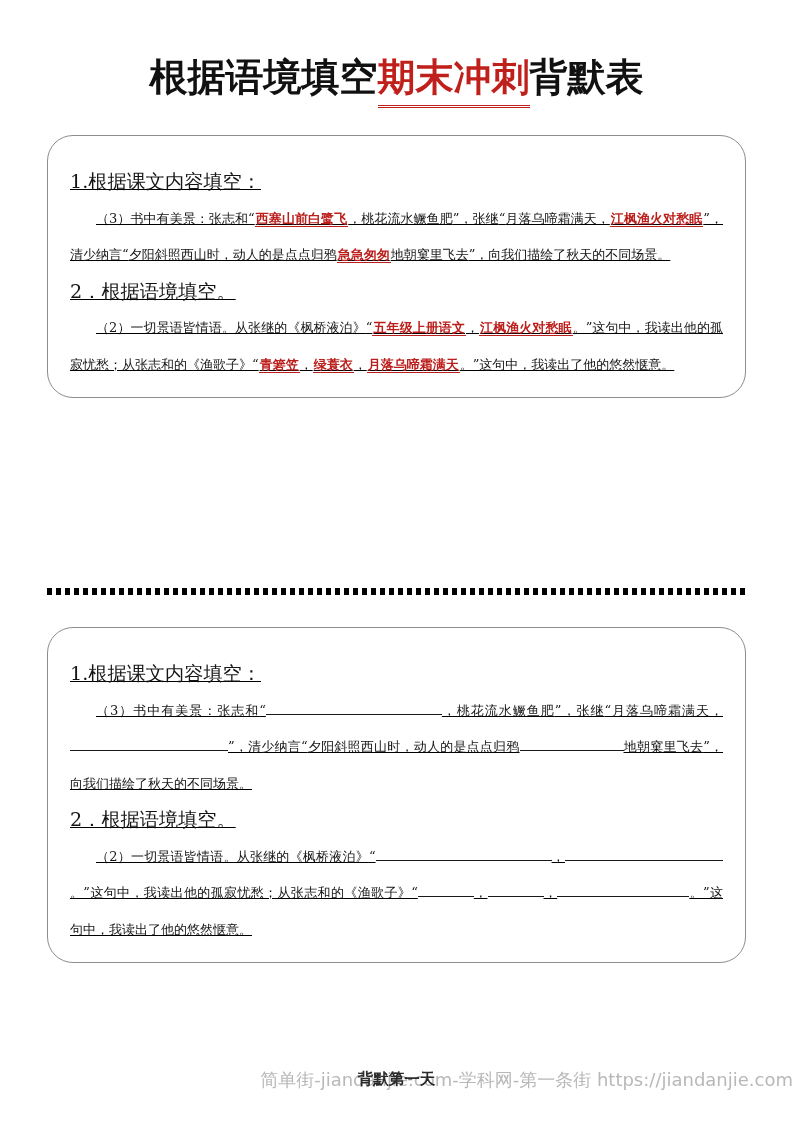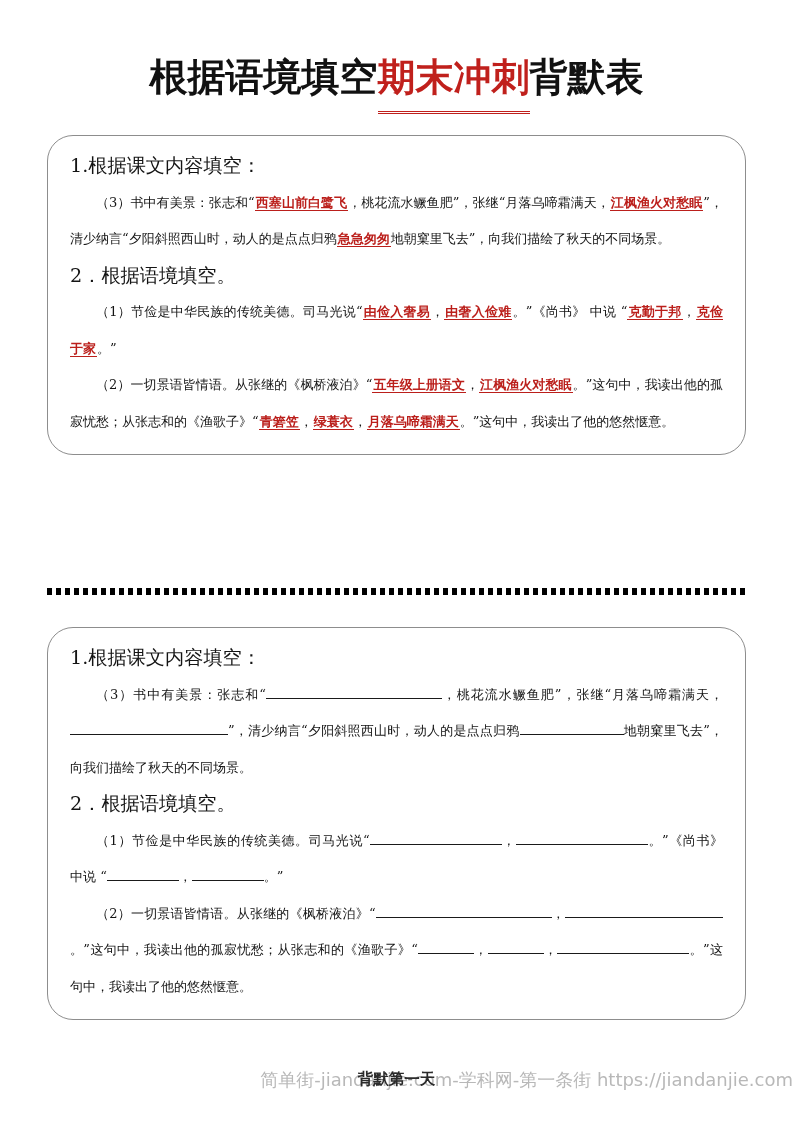--- a/index.html
+++ b/index.html
@@ -25,34 +25,35 @@
     font-family: "DejaVu Sans", "Liberation Sans", sans-serif;
     font-weight: bold;
     font-size: 38px;
     letter-spacing: 0px;
     color: #111111;
     white-space: nowrap;
   }
   .title-accent {
     color: #c0201c;
     position: relative;
-    padding-bottom: 12px;
+    padding-bottom: 6px;
     border-bottom: 3px double #c0201c;
   }
 
   
   .card {
     position: absolute;
     left: 47px;
     width: 699px;
     box-sizing: border-box;
     border: 1.2px solid #8d8d8d;
     border-radius: 26px;
     background: #ffffff;
-    padding: 12px 22px 14px 22px;
+    padding: 28px 22px 14px 22px;
+    text-decoration: underline;
   }
   #card-answers { top: 135px; }
   #card-blanks  { top: 627px; }
 
   
   .q-line {
     font-size: 13px;
     line-height: 36.5px;
     color: #141414;
     text-align: justify;
@@ -158,44 +159,38 @@
 <div class="card" id="card-answers">
 
   <div class="q-head">1.根据课文内容填空：</div>
 
   <div class="q-line indent">
     <span>（3）书中有美景：张志和</span><span>“</span><span class="ans">西塞山前白鹭飞</span><span>，桃花流水鳜鱼肥</span><span>”，张继</span><span>“</span><span>月落乌啼霜满天，</span><span class="ans">江枫渔火对愁眠</span><span>”，清少纳言</span><span>“</span><span>夕阳斜照西山时，动人的是点点归鸦</span><span class="ans">急急匆匆</span><span>地朝窠里飞去</span><span>”，向我们描绘了秋天的不同场景。</span>
   </div>
 
   <div class="q-head">2．根据语境填空。</div>
 
-  <div class="q-line indent">
-    <span>（1）节俭是中华民族的传统美德。司马光说</span><span>“</span><span class="ans">由俭入奢易</span><span>，</span><span class="ans">由奢入俭难</span><span>。”</span><span>《尚书》 中说 </span><span>“</span><span class="ans">克勤于邦</span><span>，</span><span class="ans">克俭于家</span><span>。”</span>
-  </div>
 
   <div class="q-line indent">
     <span>（2）一切景语皆情语。从张继的《枫桥液泊》</span><span>“</span><span class="ans">五年级上册语文</span><span>，</span><span class="ans">江枫渔火对愁眠</span><span>。”这句中，我读出他的孤寂忧愁；从张志和的《渔歌子》</span><span>“</span><span class="ans">青箬笠</span><span>，</span><span class="ans">绿蓑衣</span><span>，</span><span class="ans">月落乌啼霜满天</span><span>。”这句中，我读出了他的悠然惬意。</span>
   </div>
 </div>
 
 <div class="divider"></div>
 
 <div class="card" id="card-blanks">
 
   <div class="q-head">1.根据课文内容填空：</div>
 
   <div class="q-line indent">
     <span>（3）书中有美景：张志和</span><span>“</span><span class="blank b-xxl"></span><span>，桃花流水鳜鱼肥</span><span>”，张继</span><span>“</span><span>月落乌啼霜满天，</span><span class="blank b-xl"></span><span>”，清少纳言</span><span>“</span><span>夕阳斜照西山时，动人的是点点归鸦</span><span class="blank b-m"></span><span>地朝窠里飞去</span><span>”，向我们描绘了秋天的不同场景。</span>
   </div>
 
   <div class="q-head">2．根据语境填空。</div>
 
-  <div class="q-line indent">
-    <span>（1）节俭是中华民族的传统美德。司马光说</span><span>“</span><span class="blank b-l"></span><span>，</span><span class="blank b-l"></span><span>。”</span><span>《尚书》 中说 </span><span>“</span><span class="blank b-s"></span><span>，</span><span class="blank b-s"></span><span>。”</span>
-  </div>
 
   <div class="q-line indent">
     <span>（2）一切景语皆情语。从张继的《枫桥液泊》</span><span>“</span><span class="blank b-xxl"></span><span>，</span><span class="blank b-xl"></span><span>。”这句中，我读出他的孤寂忧愁；从张志和的《渔歌子》</span><span>“</span><span class="blank b-xs"></span><span>，</span><span class="blank b-xs"></span><span>，</span><span class="blank b-l"></span><span>。”这句中，我读出了他的悠然惬意。</span>
   </div>
 </div>
 
 <div class="footer">
   <div class="watermark">简单街-jiandanjie.com-学科网-第一条街 https://jiandanjie.com</div>
   <div class="page-num">- 2 -</div>
   <div class="page-label">背默第一天</div>

